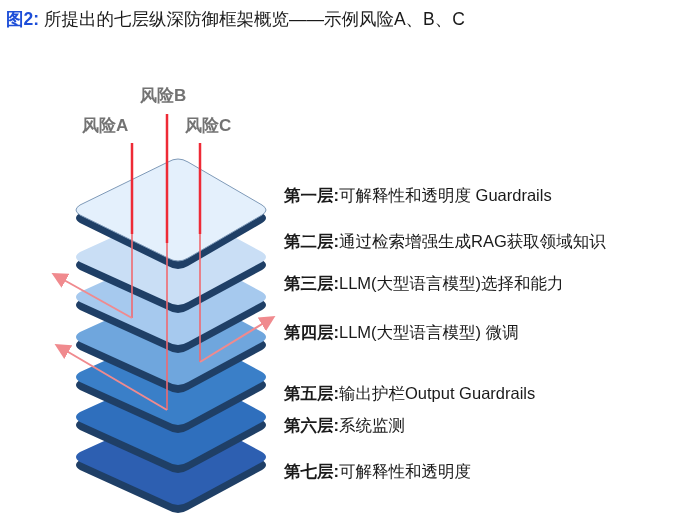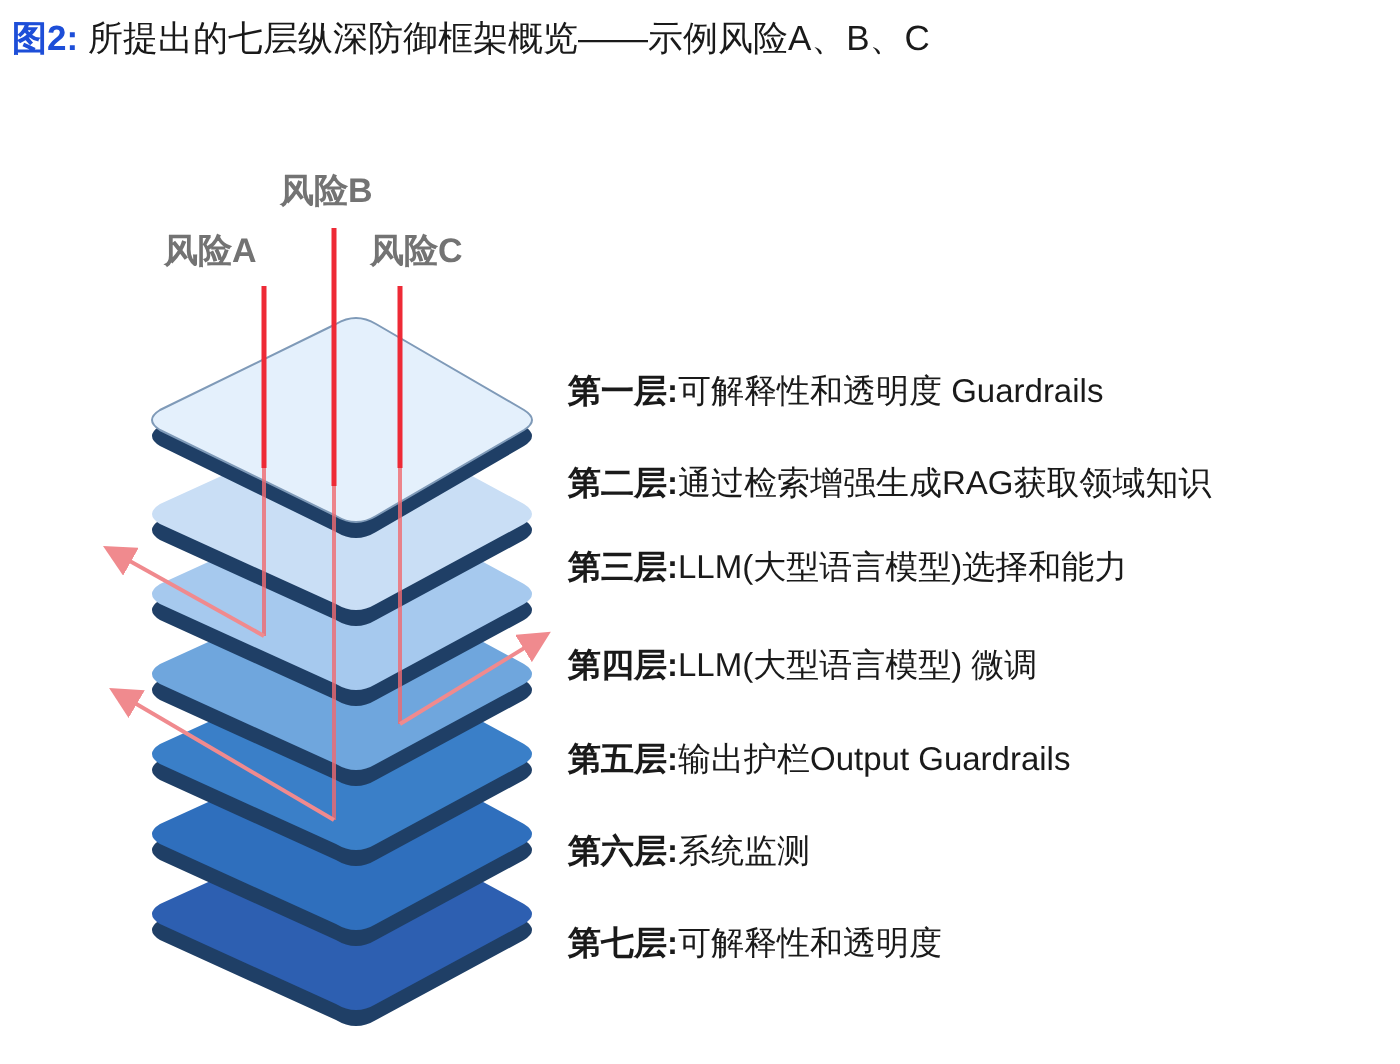--- a/index.html
+++ b/index.html
@@ -94,21 +94,21 @@
     </div>
     <div class="layer-row" style="top:231px">
       <span class="num">第二层:</span><span>通过检索增强生成RAG获取领域知识</span>
     </div>
     <div class="layer-row" style="top:273px">
       <span class="num">第三层:</span><span>LLM(大型语言模型)选择和能力</span>
     </div>
     <div class="layer-row" style="top:322px">
       <span class="num">第四层:</span><span>LLM(大型语言模型) 微调</span>
     </div>
-    <div class="layer-row" style="top:369px">
+    <div class="layer-row" style="top:383px">
       <span class="num">第五层:</span><span>输出护栏Output Guardrails</span>
     </div>
     <div class="layer-row" style="top:415px">
       <span class="num">第六层:</span><span>系统监测</span>
     </div>
     <div class="layer-row" style="top:461px">
       <span class="num">第七层:</span><span>可解释性和透明度</span>
     </div>
   </div>
 </div>

